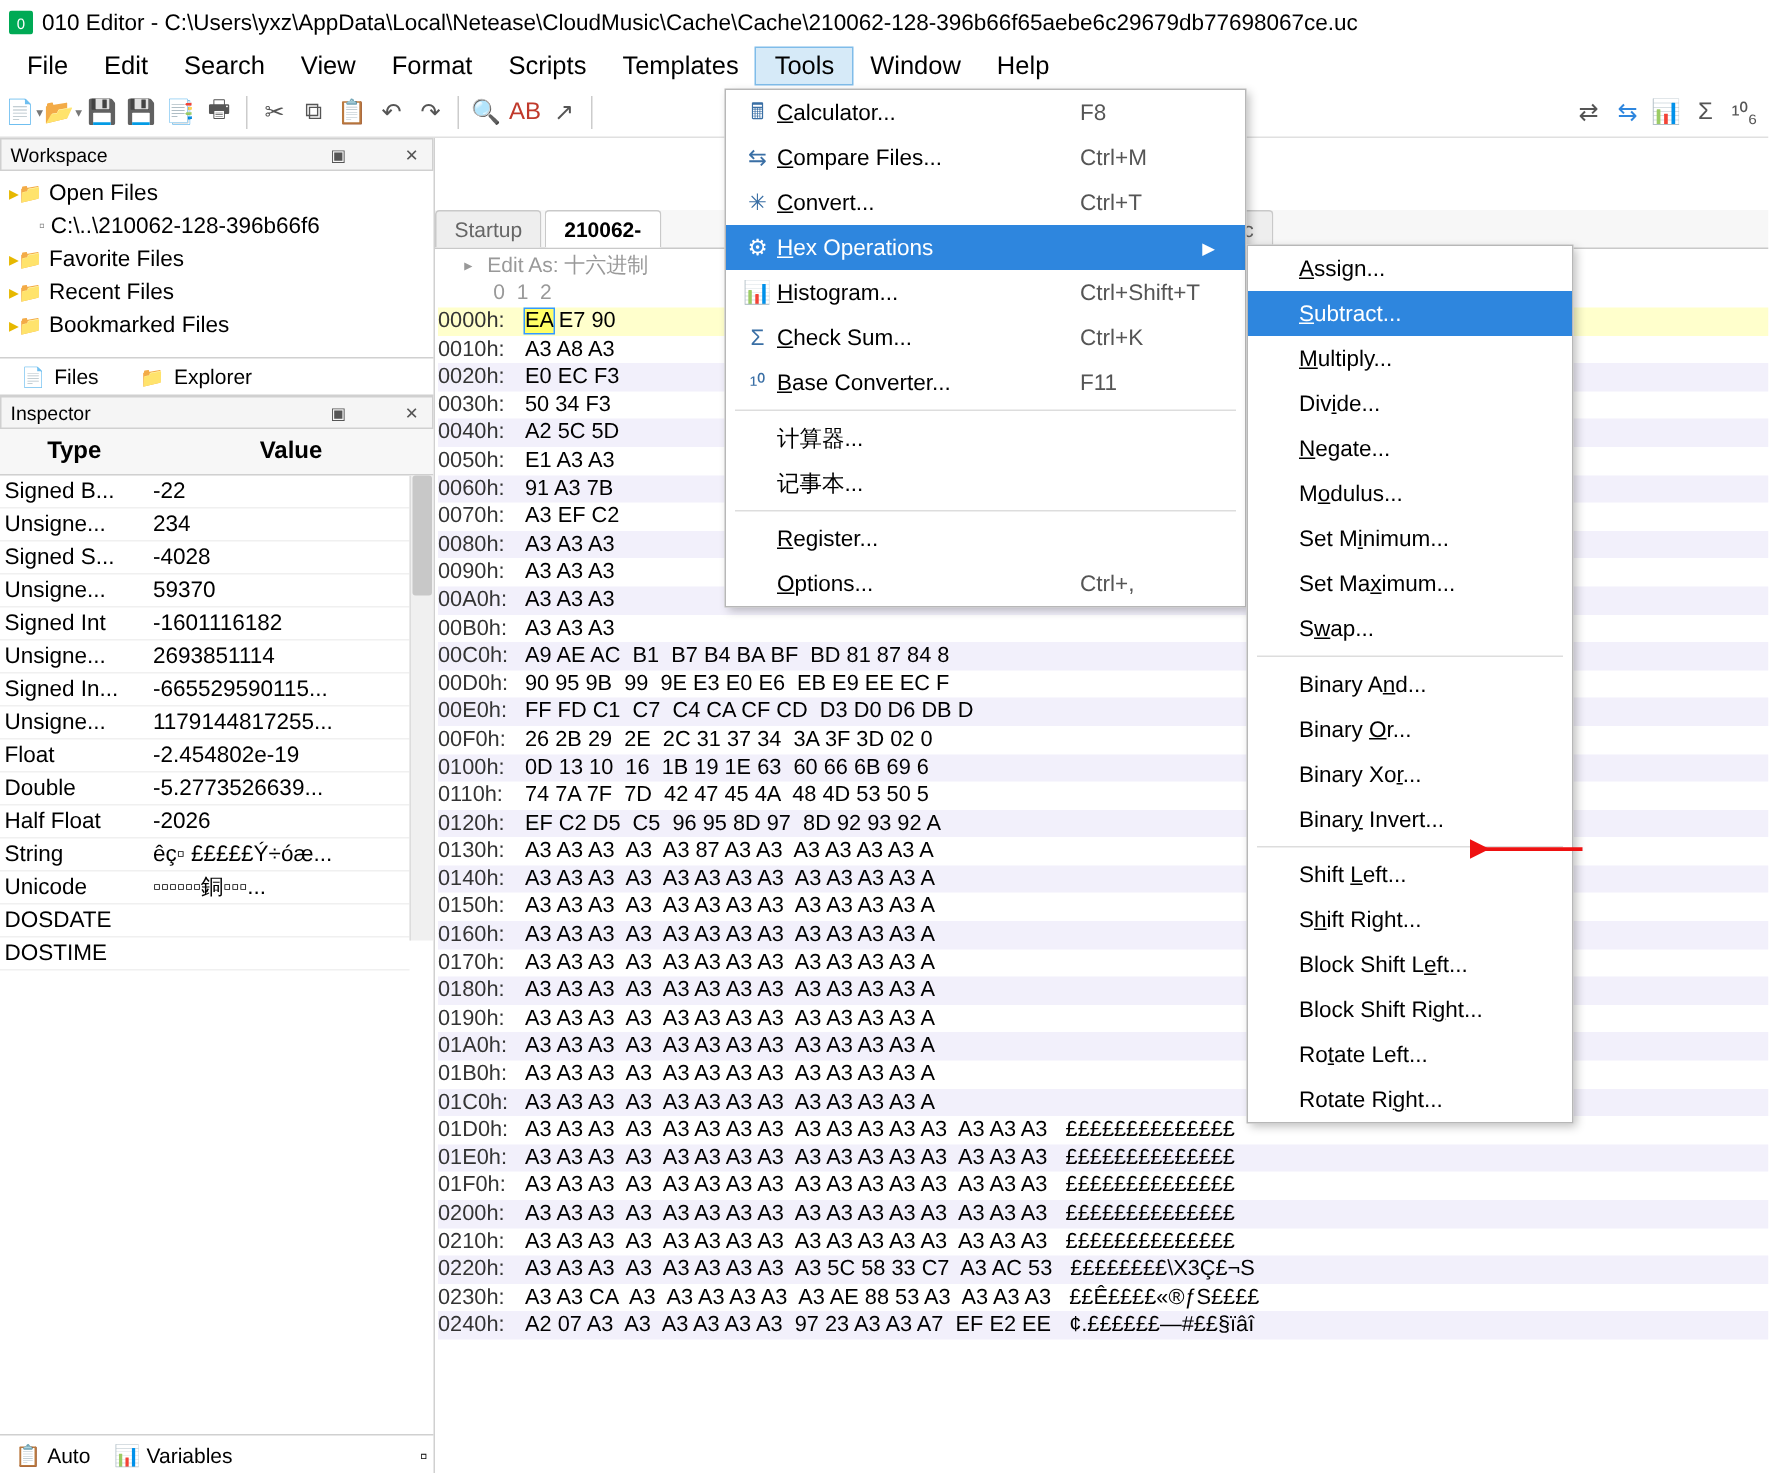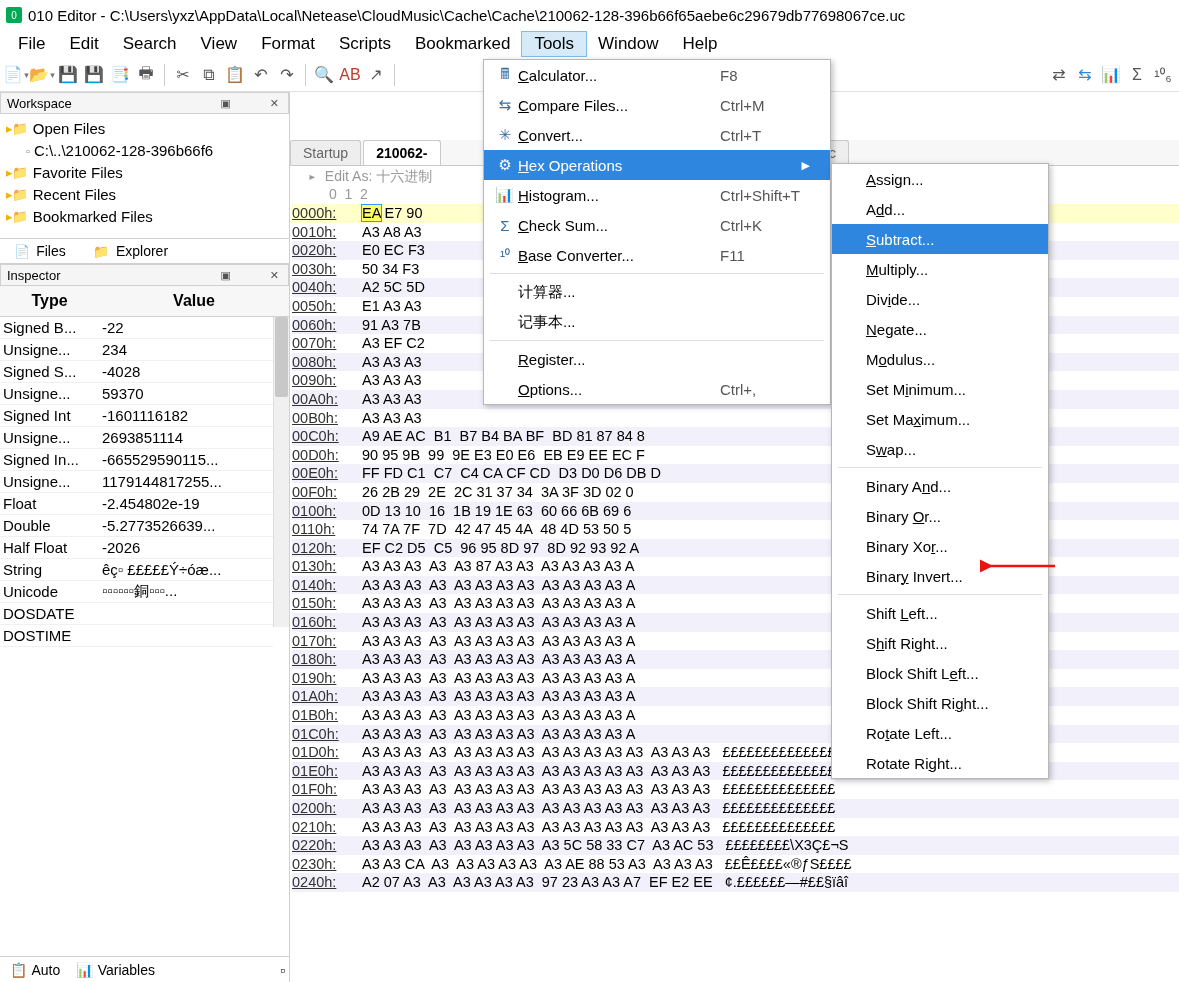--- a/index.html
+++ b/index.html
@@ -56,21 +56,21 @@
 .doc-tabs{ height:26px; display:flex; align-items:flex-end; background:#f7f7f7; border-bottom:1px solid #c9c9c9; font-family:Consolas,monospace; font-size:14px;}
 .doc-tabs .dtab{ padding:4px 12px; border:1px solid #c9c9c9; border-bottom:none; background:#eee; margin-right:2px; border-radius:3px 3px 0 0; color:#666;}
 .doc-tabs .dtab.active{ background:#fff; font-weight:bold; color:#000;}
 .doc-tabs .dtab.far{ margin-left:350px;}
 .editor-info{ font-family:Consolas,monospace; color:#999; padding:2px 0 0 18px; font-size:14px;}
 .col-header{ font-family:Consolas,monospace; color:#999; padding:0 0 2px 0; font-size:14px; white-space:pre;}
 .hex-area{ font-family:Consolas,monospace; font-size:14.5px; line-height:18.6px; white-space:pre; padding-left:2px;}
 .hex-row{ display:flex;}
 .hex-row.alt{ background:#f2f0fb;}
 .hex-row.hl{ background:#ffffcc;}
-.addr{ width:70px; color:#333;text-decoration:underline;}
+.addr{ width:58px; color:#333;}
 .hexcol{ color:#000000;}
 .selbyte{ background:#ffff66; outline:1px solid #39f;}
 
 
 .dropdown{ position:absolute; background:#fff; border:1px solid #b7b7b7; box-shadow:2px 2px 6px rgba(0,0,0,.25); font-size:15px; z-index:100;}
 .dropdown .drow{ display:flex; align-items:center; height:30px; padding:0 20px 0 8px; white-space:nowrap;}
 .dropdown .drow.hover{ background:#2e86de; color:#fff;}
 .dropdown .dicon{ width:26px; display:inline-flex; justify-content:center; color:#3a6fa5; font-size:15px;}
 .dropdown .drow.hover .dicon{color:#fff;}
 .dropdown .dlabel{ flex:1; padding-right:30px;}
@@ -99,21 +99,21 @@
   <span class="title-text">010 Editor - C:\Users\yxz\AppData\Local\Netease\CloudMusic\Cache\Cache\210062-128-396b66f65aebe6c29679db77698067ce.uc</span>
 </div>
 
 <div class="menubar" id="menubar">
     <span class="menu-item">File</span>
     <span class="menu-item">Edit</span>
     <span class="menu-item">Search</span>
     <span class="menu-item">View</span>
     <span class="menu-item">Format</span>
     <span class="menu-item">Scripts</span>
-    <span class="menu-item">Bookmarked</span>
+    <span class="menu-item">Templates</span>
     <span class="menu-item open">Tools</span>
     <span class="menu-item">Window</span>
     <span class="menu-item">Help</span>
   </div>
 
 <div class="toolbar">
   <span class="tool-btn">📄<span class="tool-drop">▾</span></span>
   <span class="tool-btn">📂<span class="tool-drop">▾</span></span>
   <span class="tool-btn">💾</span>
   <span class="tool-btn">💾</span>
@@ -347,24 +347,20 @@
       <span class="dlabel"><u>O</u>ptions...</span>
       <span class="daccel">Ctrl+,</span>
     </div>
   </div>
 
 <div class="dropdown menu2" id="hexopsmenu">
     <div class="drow">
       <span class="dicon"></span>
       <span class="dlabel"><u>A</u>ssign...</span>
     </div>
-    <div class="drow">
-      <span class="dicon"></span>
-      <span class="dlabel">A<u>d</u>d...</span>
-    </div>
     <div class="drow hover">
       <span class="dicon"></span>
       <span class="dlabel"><u>S</u>ubtract...</span>
     </div>
     <div class="drow">
       <span class="dicon"></span>
       <span class="dlabel"><u>M</u>ultiply...</span>
     </div>
     <div class="drow">
       <span class="dicon"></span>

